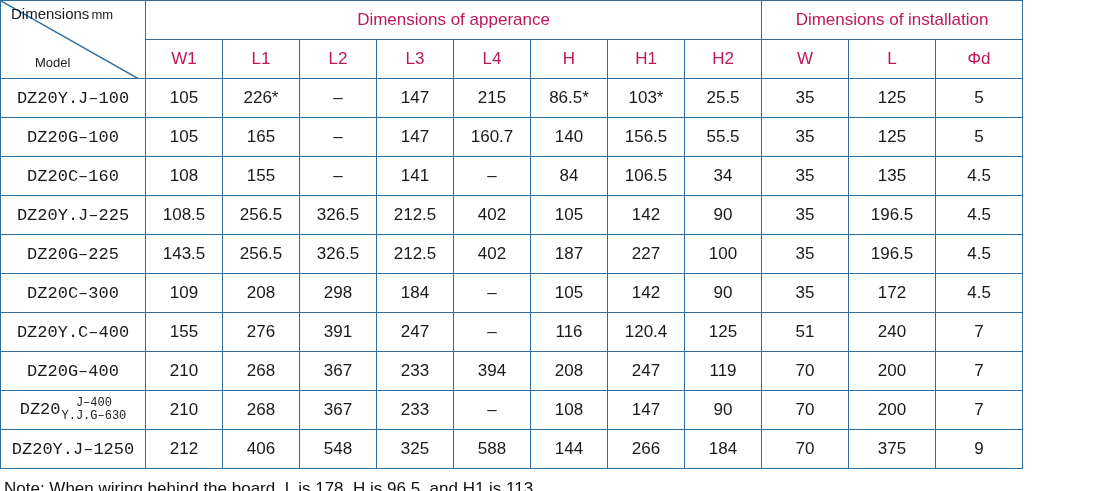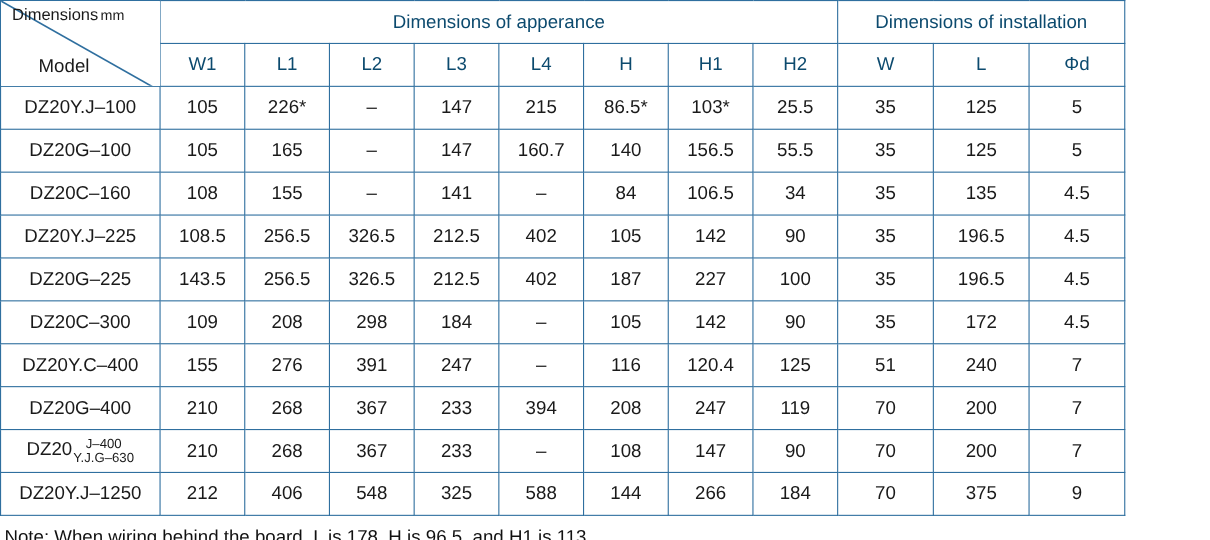--- a/index.html
+++ b/index.html
@@ -29,21 +29,21 @@
     text-align: center;
     vertical-align: middle;
     font-weight: normal;
     font-size: 17px;
     padding: 0;
     height: 38px;
     background: #ffffff;
   }
   .hdr {
     background: #ddf0fb;
-    color: #0c4a6e;
+    color: #be185d;
   }
   .grouphdr {
     font-size: 20px;
     height: 42px;
   }
   .colhdr {
     font-size: 18px;
     height: 40px;
   }
   
@@ -69,26 +69,27 @@
     white-space: nowrap;
   }
   td.corner .dimlabel .unit {
     font-size: 13px;
     margin-left: 2px;
   }
   td.corner .modellabel {
     position: absolute;
     bottom: 8px;
     left: 34px;
-    font-size: 17px;
+    font-size: 13px;
   }
   td.model {
     font-size: 17px;
     text-align: center;
     padding: 0 4px;
+    font-family: Liberation Mono, monospace;
   }
   td.model .stacked {
     display: inline-block;
     vertical-align: middle;
     font-size: 12px;
     line-height: 1.05;
     text-align: center;
     margin-left: 1px;
   }
   td.model .stacked span {

